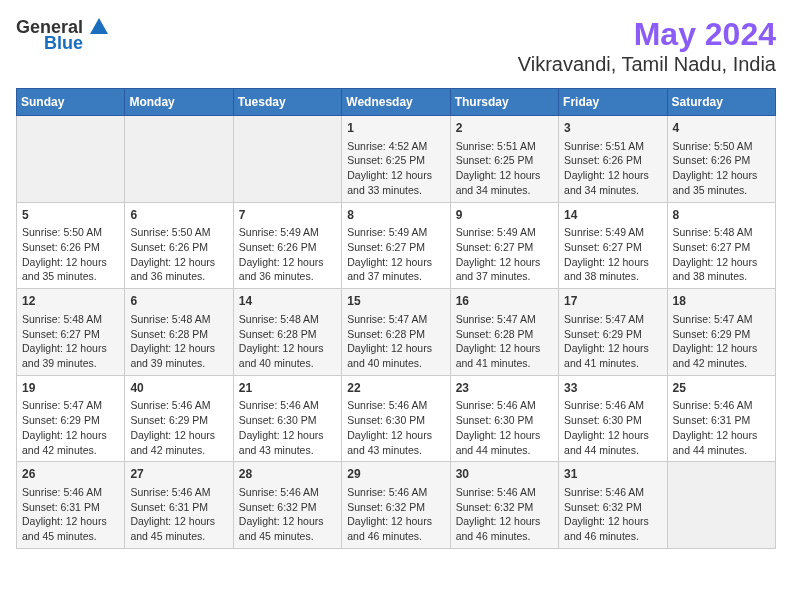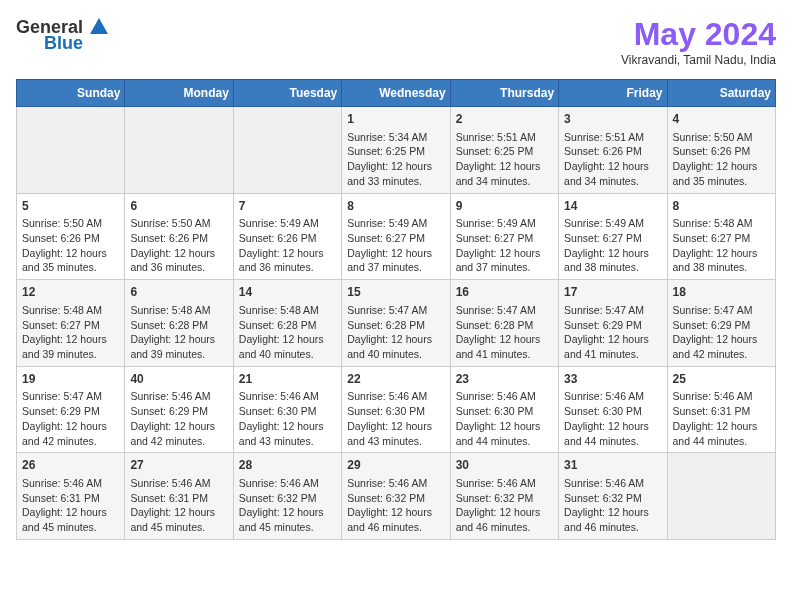--- a/index.html
+++ b/index.html
@@ -35,33 +35,33 @@
     }
     .title-area {
       text-align: right;
     }
     .main-title {
       font-size: 32px;
       font-weight: bold;
       color: #8b5cf6;
     }
     .subtitle {
-      font-size: 12px;
+      font-size: 20px;
       color: #333;
     }
     .calendar {
       width: 100%;
       border-collapse: collapse;
       font-size: 11px;
     }
     .calendar thead tr th {
       background-color: #3a7abf;
       color: #fff;
       padding: 6px 4px;
-      text-align: right;
+      text-align: left;
       font-size: 12px;
       font-weight: bold;
       border: 1px solid #2a5a9f;
     }
     .calendar tbody tr td {
       vertical-align: top;
       padding: 4px 5px;
       border: 1px solid #ccc;
       width: 108px;
       min-height: 80px;
@@ -119,21 +119,21 @@
         <th>Saturday</th>
       </tr>
   </thead>
   <tbody id="calendar-body">
   <tr>
         <td class="empty-cell"></td>
         <td class="empty-cell"></td>
         <td class="empty-cell"></td>
         <td>
           <span class="day-num">1</span>
-          <div>Sunrise: 5:34 AM</div>
+          <div>Sunrise: 4:52 AM</div>
           <div>Sunset: 6:25 PM</div>
           <div>Daylight: 12 hours</div>
           <div>and 33 minutes.</div>
         </td>
         <td>
           <span class="day-num">2</span>
           <div>Sunrise: 5:51 AM</div>
           <div>Sunset: 6:25 PM</div>
           <div>Daylight: 12 hours</div>
           <div>and 34 minutes.</div>

